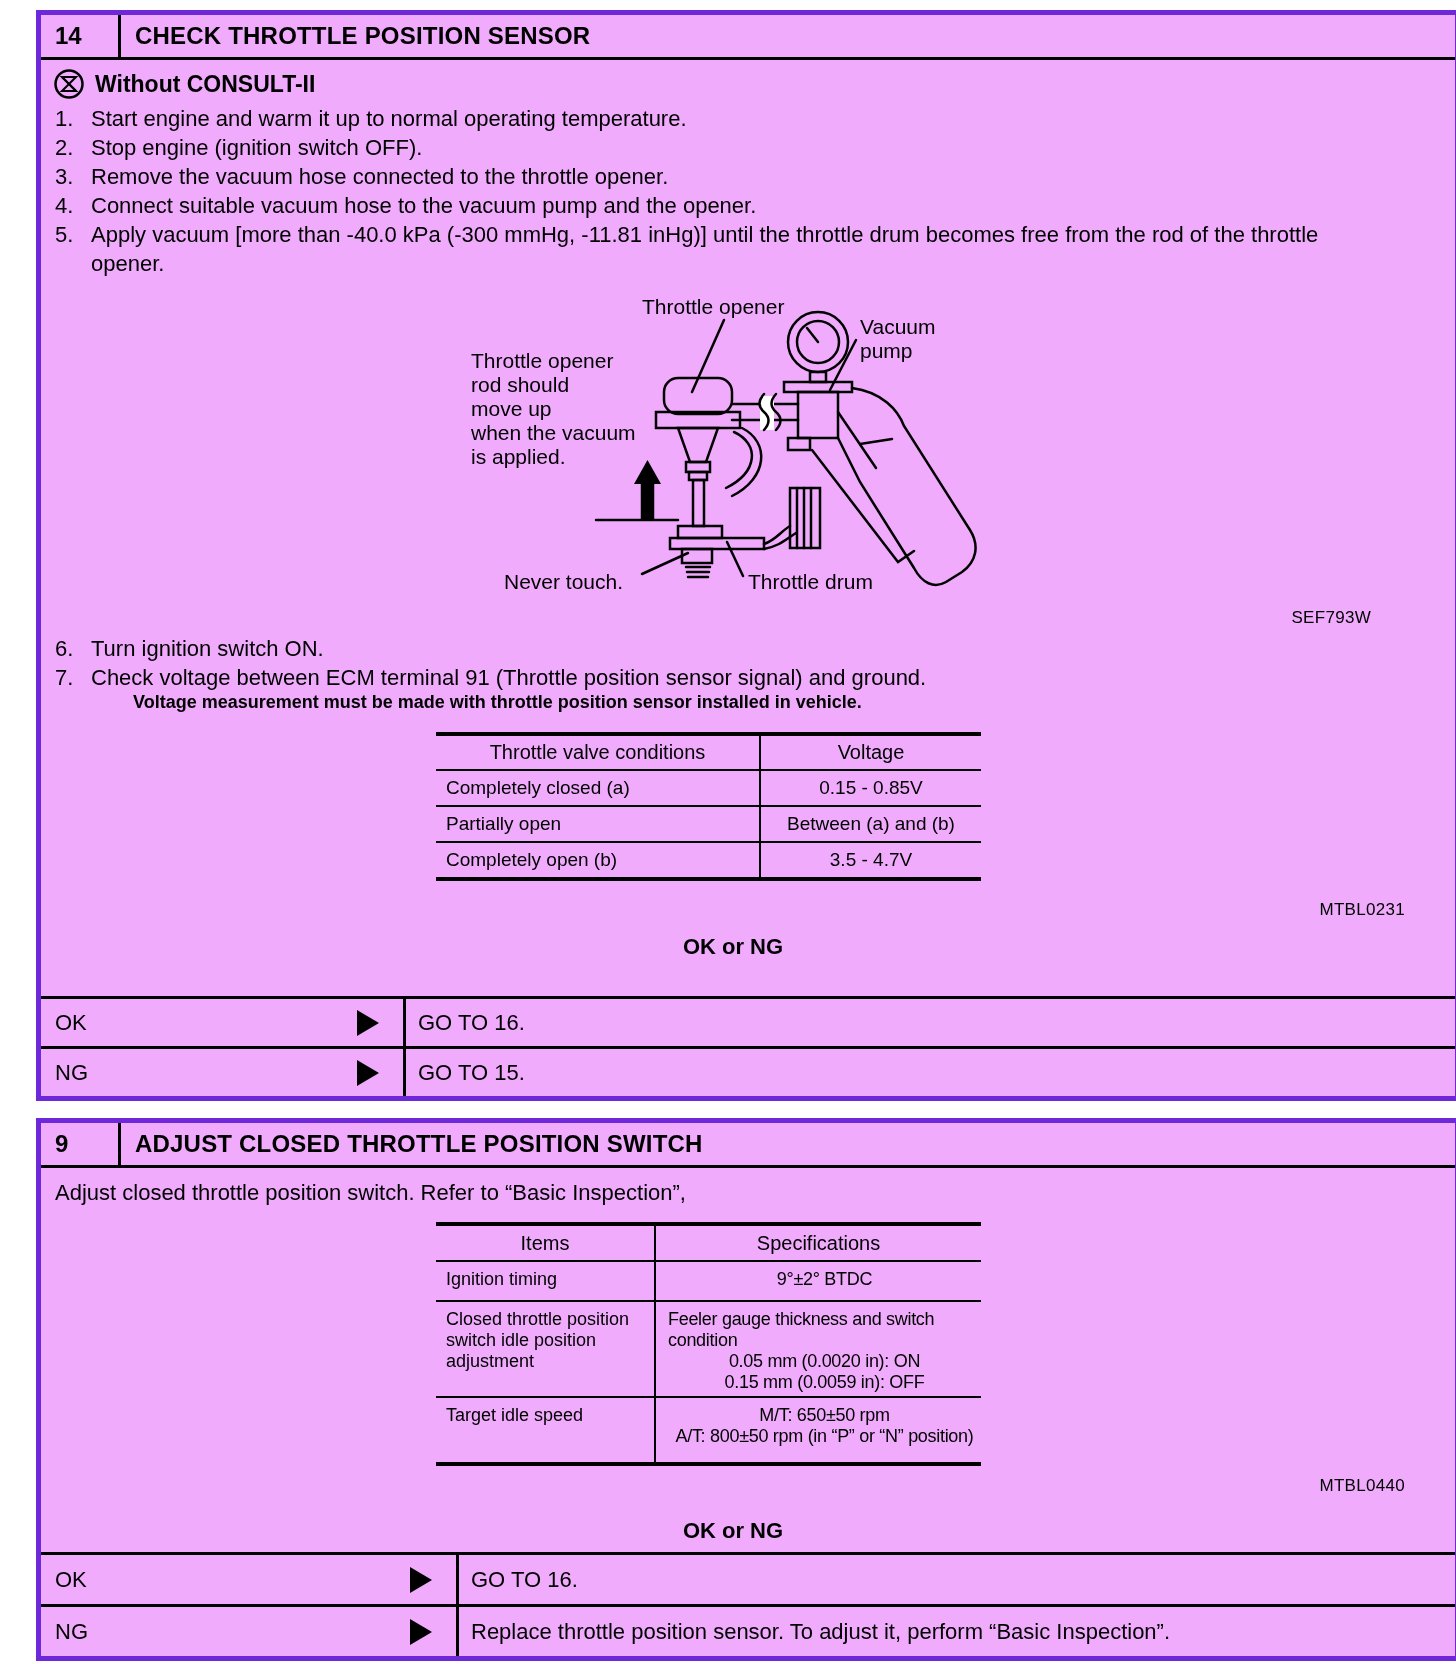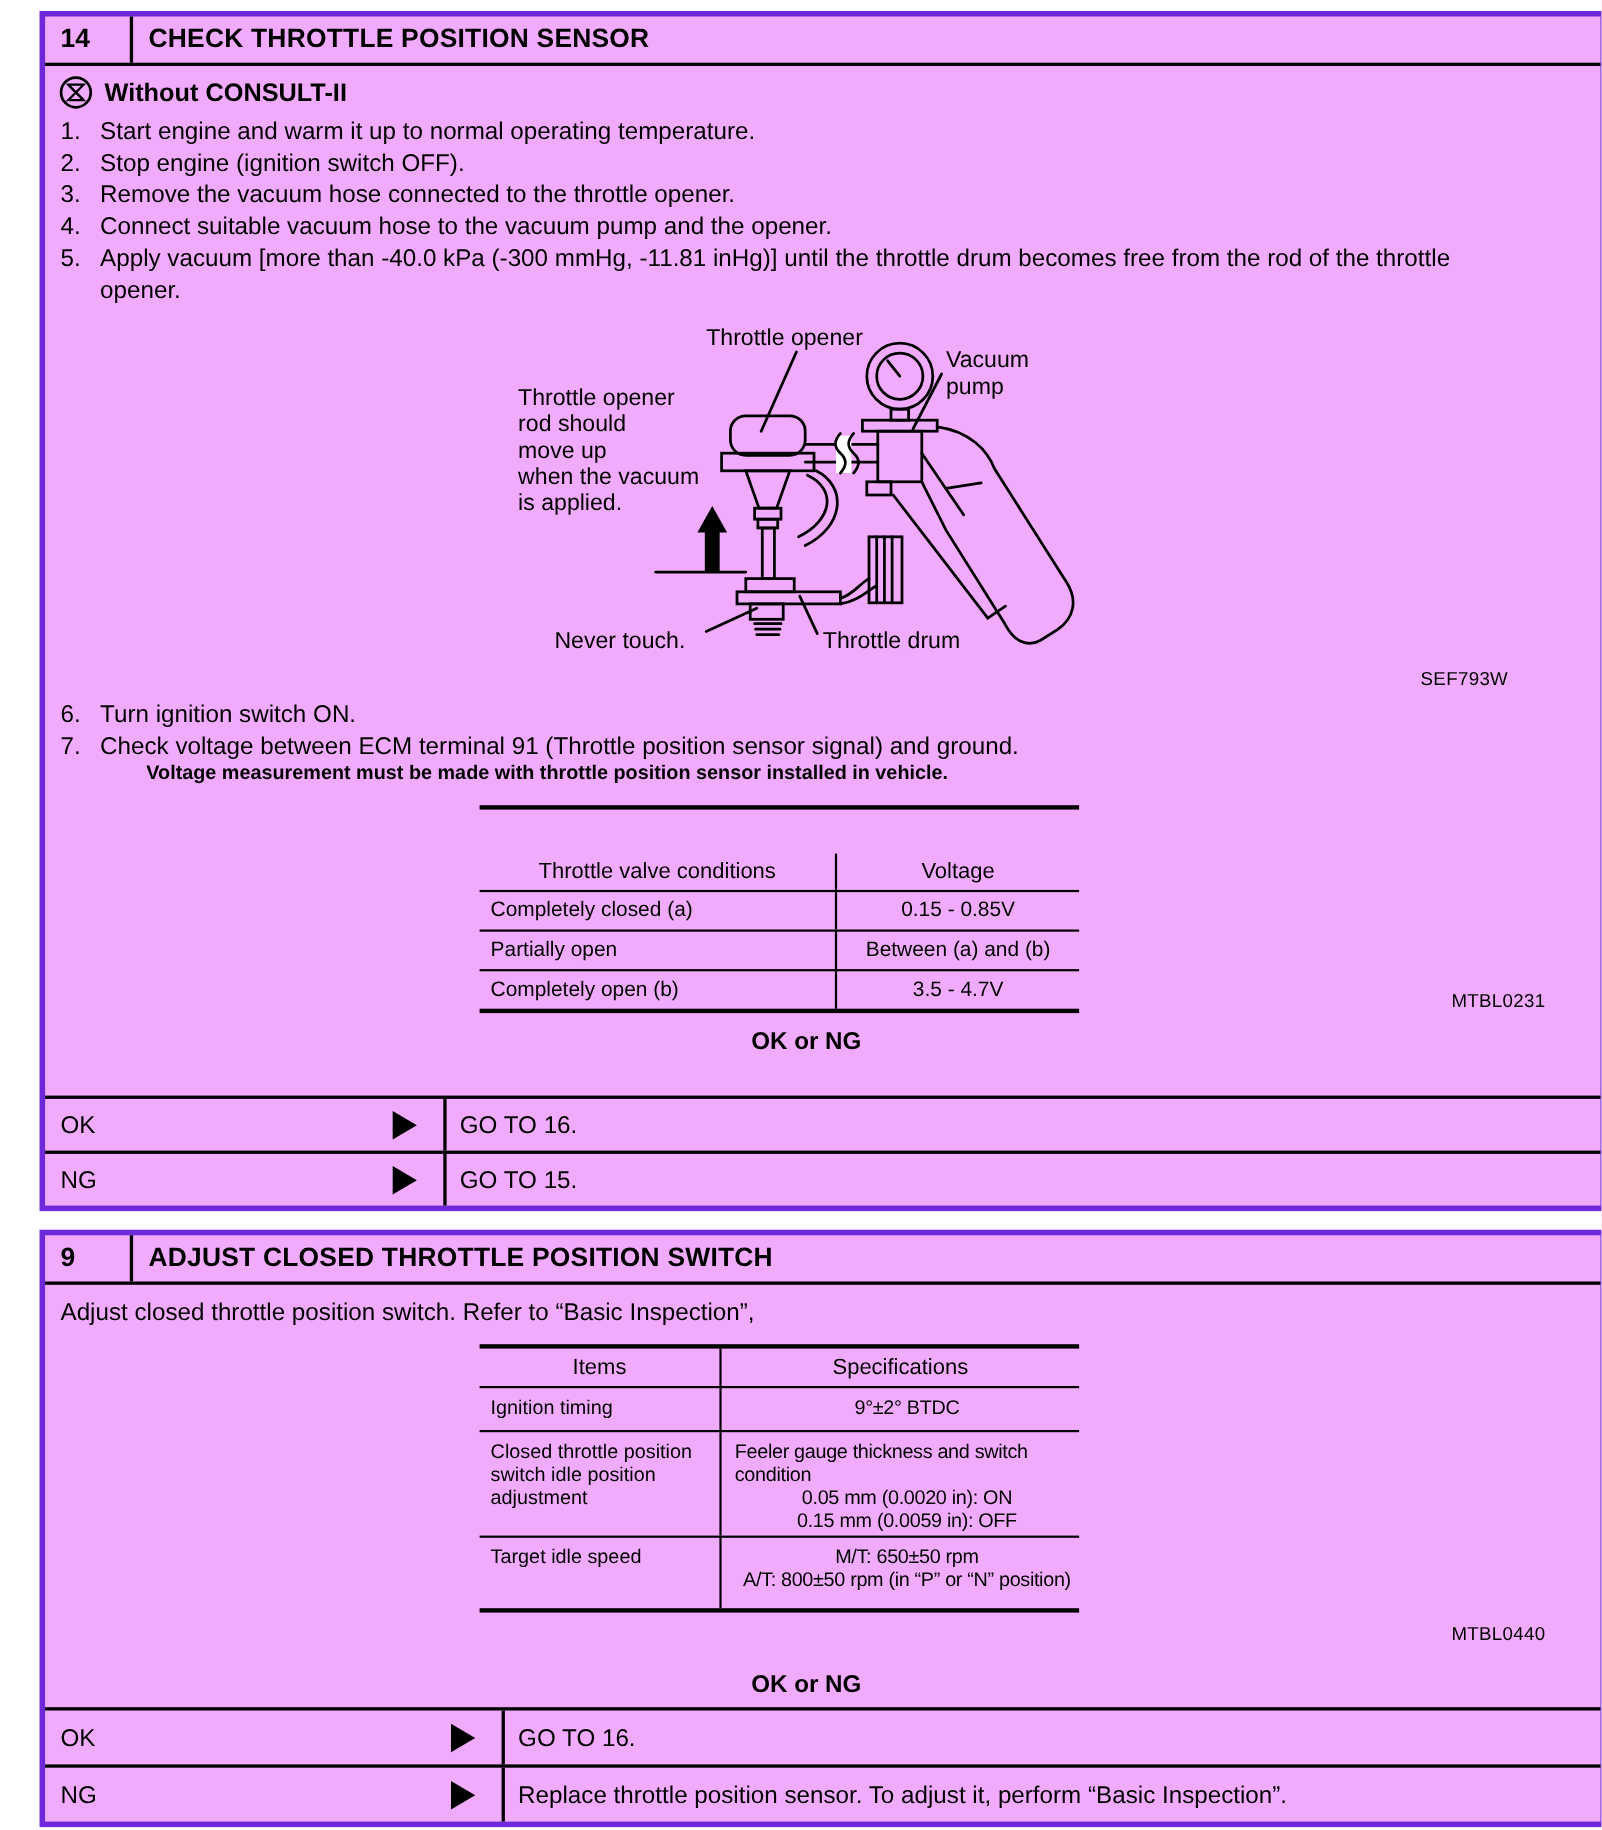--- a/index.html
+++ b/index.html
@@ -33,21 +33,21 @@
 
   .spec-table{position:absolute;border-top:4px solid #000;border-bottom:4px solid #000;box-sizing:border-box;}
   #t14{top:672px;left:395px;width:545px;}
   #t15{top:54px;left:395px;width:545px;}
   .t-row{display:flex;border-bottom:2px solid #000;box-sizing:border-box;}
   .t-row:last-child{border-bottom:none;}
   .cell{box-sizing:border-box;display:flex;flex-direction:column;justify-content:center;}
   .cell.div{border-right:2px solid #000;}
   .cell.center{align-items:center;text-align:center;}
   #t14 .c1{width:325px;} #t14 .c2{width:220px;}
-  #t14 .t-head .cell{height:33px;font-size:20px;margin-top:40px;}
+  #t14 .t-head .cell{height:33px;font-size:20px;}
   #t14 .t-data .cell{height:34px;font-size:19px;}
   #t14 .t-data .c1{padding-left:10px;}
   #t15 .c1{width:220px;} #t15 .c2{width:325px;}
   #t15 .t-head .cell{height:34px;font-size:20px;}
   #t15 .t-data .cell{font-size:18px;line-height:21px;}
   #t15 .t-data .c1{padding:7px 8px 7px 10px;justify-content:flex-start;}
   #t15 .t-data .c2{padding:7px 0 7px 12px;justify-content:flex-start;letter-spacing:-.3px;align-items:center;}
   #t15 .r1{height:40px;} #t15 .r2{height:96px;} #t15 .r3{height:64px;}
   .spec-line{white-space:normal;}
 

